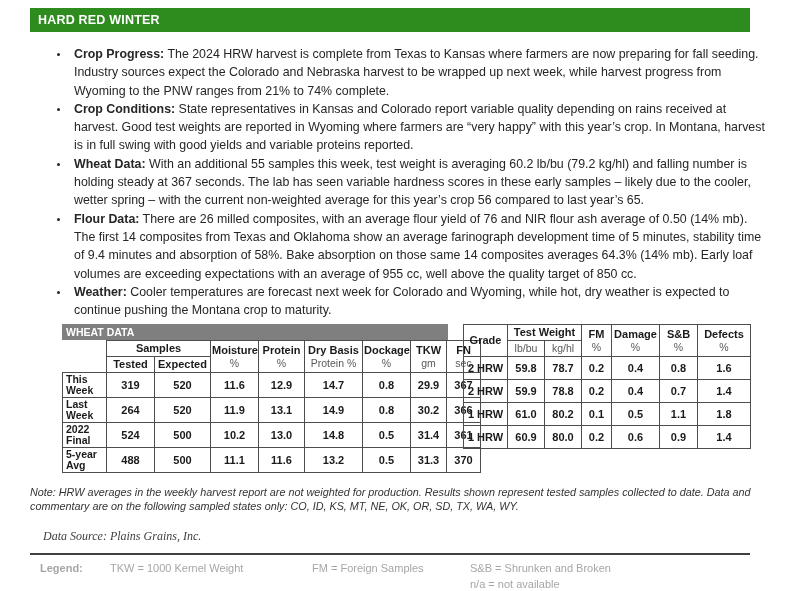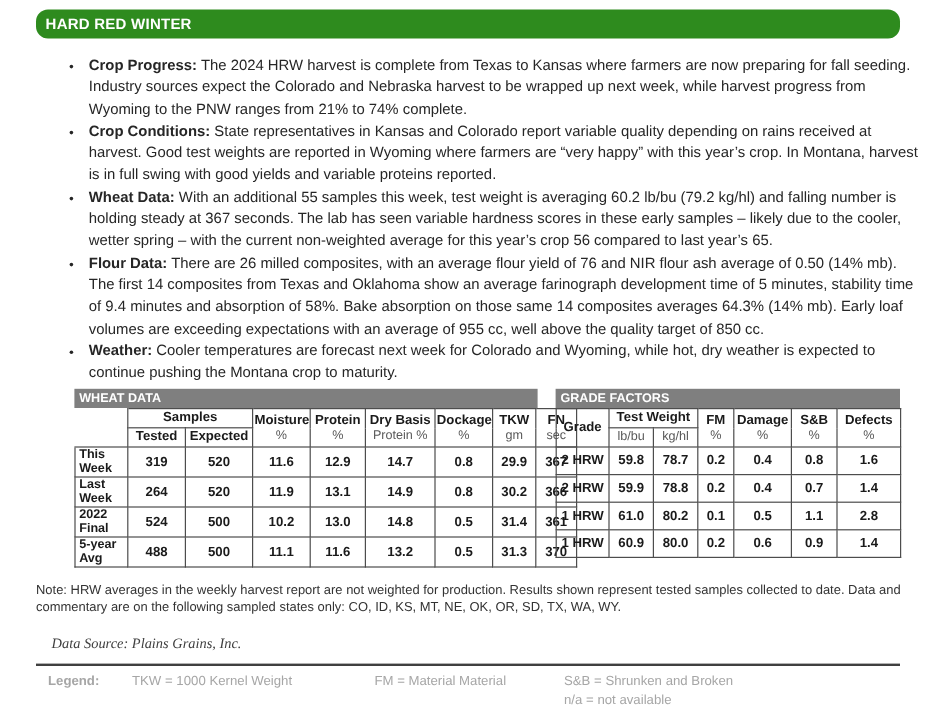--- a/index.html
+++ b/index.html
@@ -14,21 +14,20 @@
   .green-bar {
     margin: 8px 35px 0 30px;
     height: 24px;
     background: #2e8b1e;
     color: #ffffff;
     font-weight: 700;
     font-size: 12.5px;
     line-height: 24px;
     padding-left: 8px;
     letter-spacing: .2px;
-    border-radius: 10px;
   }
   
   ul.bullets {
     margin: 13px 18px 0 42px;
     padding: 0;
   }
   ul.bullets li {
     font-size: 12.4px;
     line-height: 18.3px;
     margin: 0 0 0 28px;
@@ -77,20 +76,21 @@
     padding-left: 3px;
     height: 23px;
   }
   .grade tbody th.rowlab { text-align: center; padding-left: 1px; white-space: normal; font-size: 11px; }
   
   .note {
     margin: 13px 15px 16px 30px;
     font-size: 10.8px;
     line-height: 13.5px;
     color: #333333;
+    font-style: italic;
   }
   .source {
     margin: 4px 0 0 43px;
     font-size: 12px;
     font-style: italic;
     font-family: "Liberation Serif", serif;
     color: #404040;
   }
   .divider {
     margin: 9px 35px 0 30px;
@@ -228,21 +228,20 @@
             <td>13.2</td>
             <td>0.5</td>
             <td>31.3</td>
             <td>370</td>
           </tr>
         </tbody>
     </table>
   </div>
 
   <div class="tbl-wrap grade">
-    <div class="tbl-title">GRADE FACTORS</div>
     <table>
       <colgroup>
         <col style="width:44px">
           <col style="width:37px">
           <col style="width:37px">
         <col style="width:30px">
           <col style="width:48px">
           <col style="width:38px">
         <col style="width:53px">
       </colgroup>
@@ -299,21 +298,21 @@
             <td>0.7</td>
             <td>1.4</td>
           </tr>
           <tr>
             <th class="rowlab">1 HRW</th>
             <td>61.0</td>
             <td>80.2</td>
             <td>0.1</td>
             <td>0.5</td>
             <td>1.1</td>
-            <td>2.8</td>
+            <td>1.8</td>
           </tr>
           <tr>
             <th class="rowlab">1 HRW</th>
             <td>60.9</td>
             <td>80.0</td>
             <td>0.2</td>
             <td>0.6</td>
             <td>0.9</td>
             <td>1.4</td>
           </tr>
@@ -330,19 +329,19 @@
 </div>
 
 <div class="divider"></div>
 
 <div class="legend">
   <div class="lg-label">Legend:</div>
   <div class="lg-col1">
     <span>TKW = 1000 Kernel Weight</span>
   </div>
   <div class="lg-col2">
-    <span>FM = Material Material</span>
+    <span>FM = Foreign Samples</span>
   </div>
   <div class="lg-col3">
     <span>S&amp;B = Shrunken and Broken</span>
     <span>n/a = not available</span>
   </div>
 </div>
 
 </body></html>

